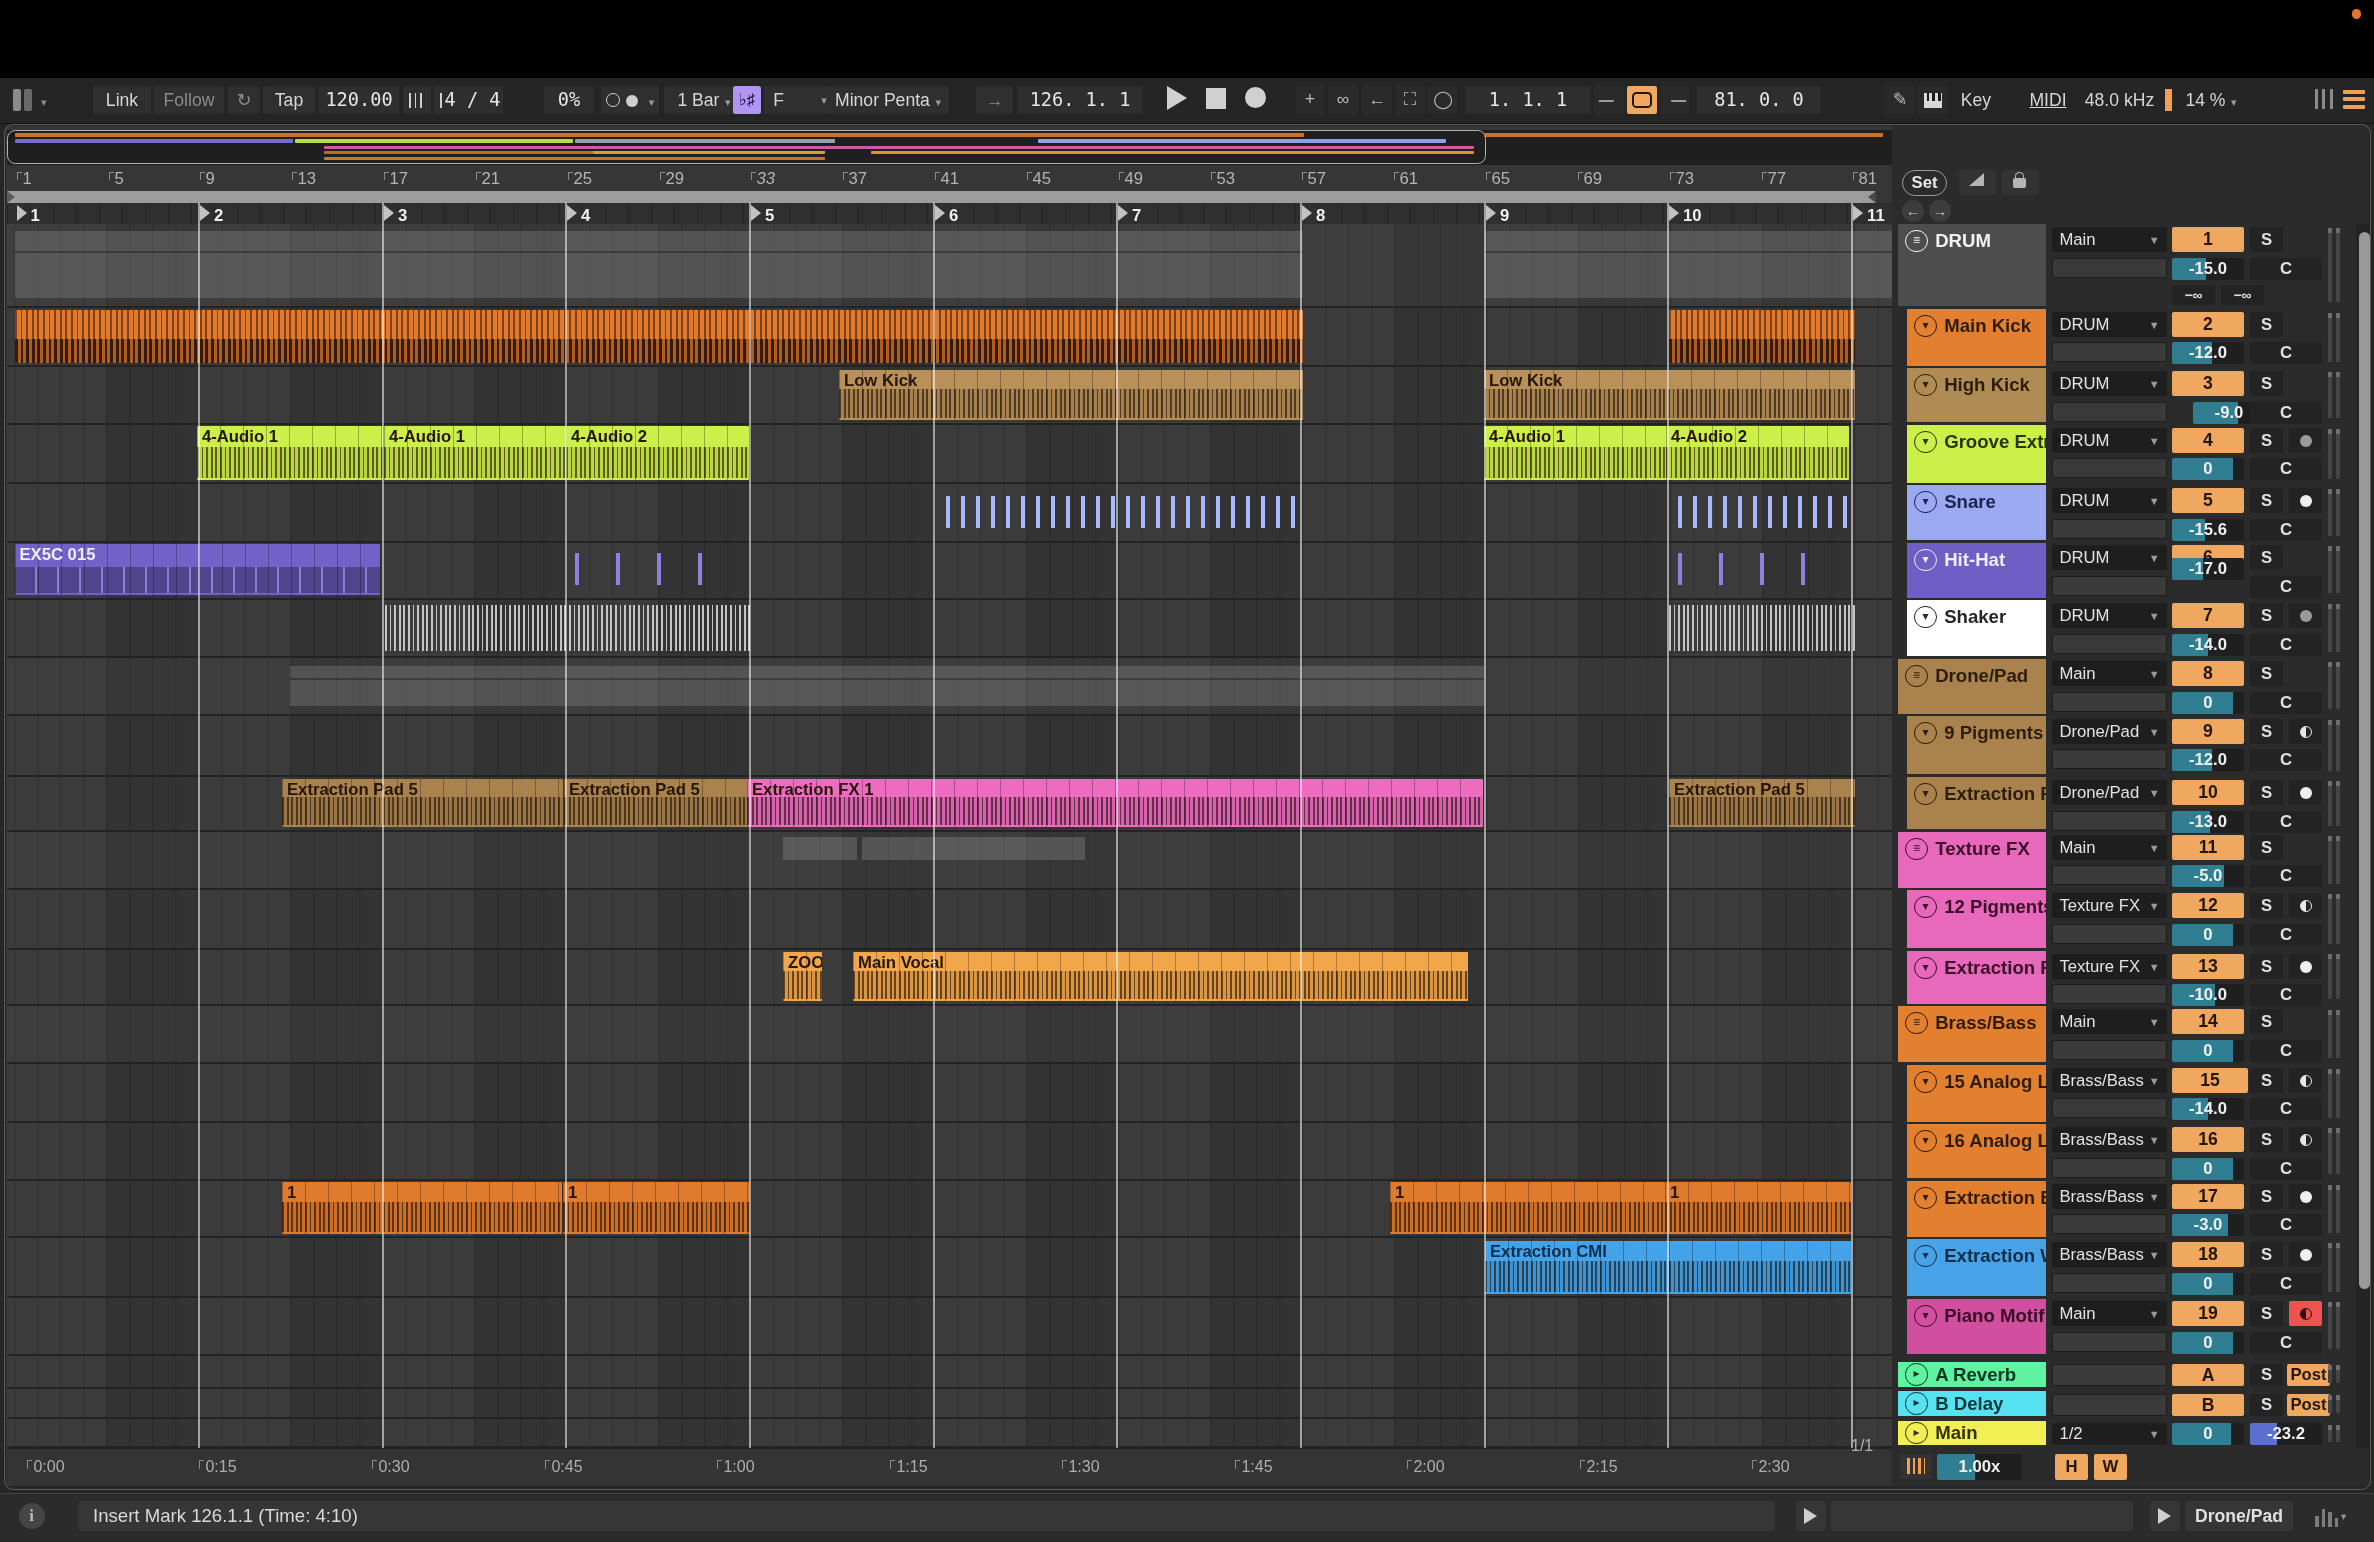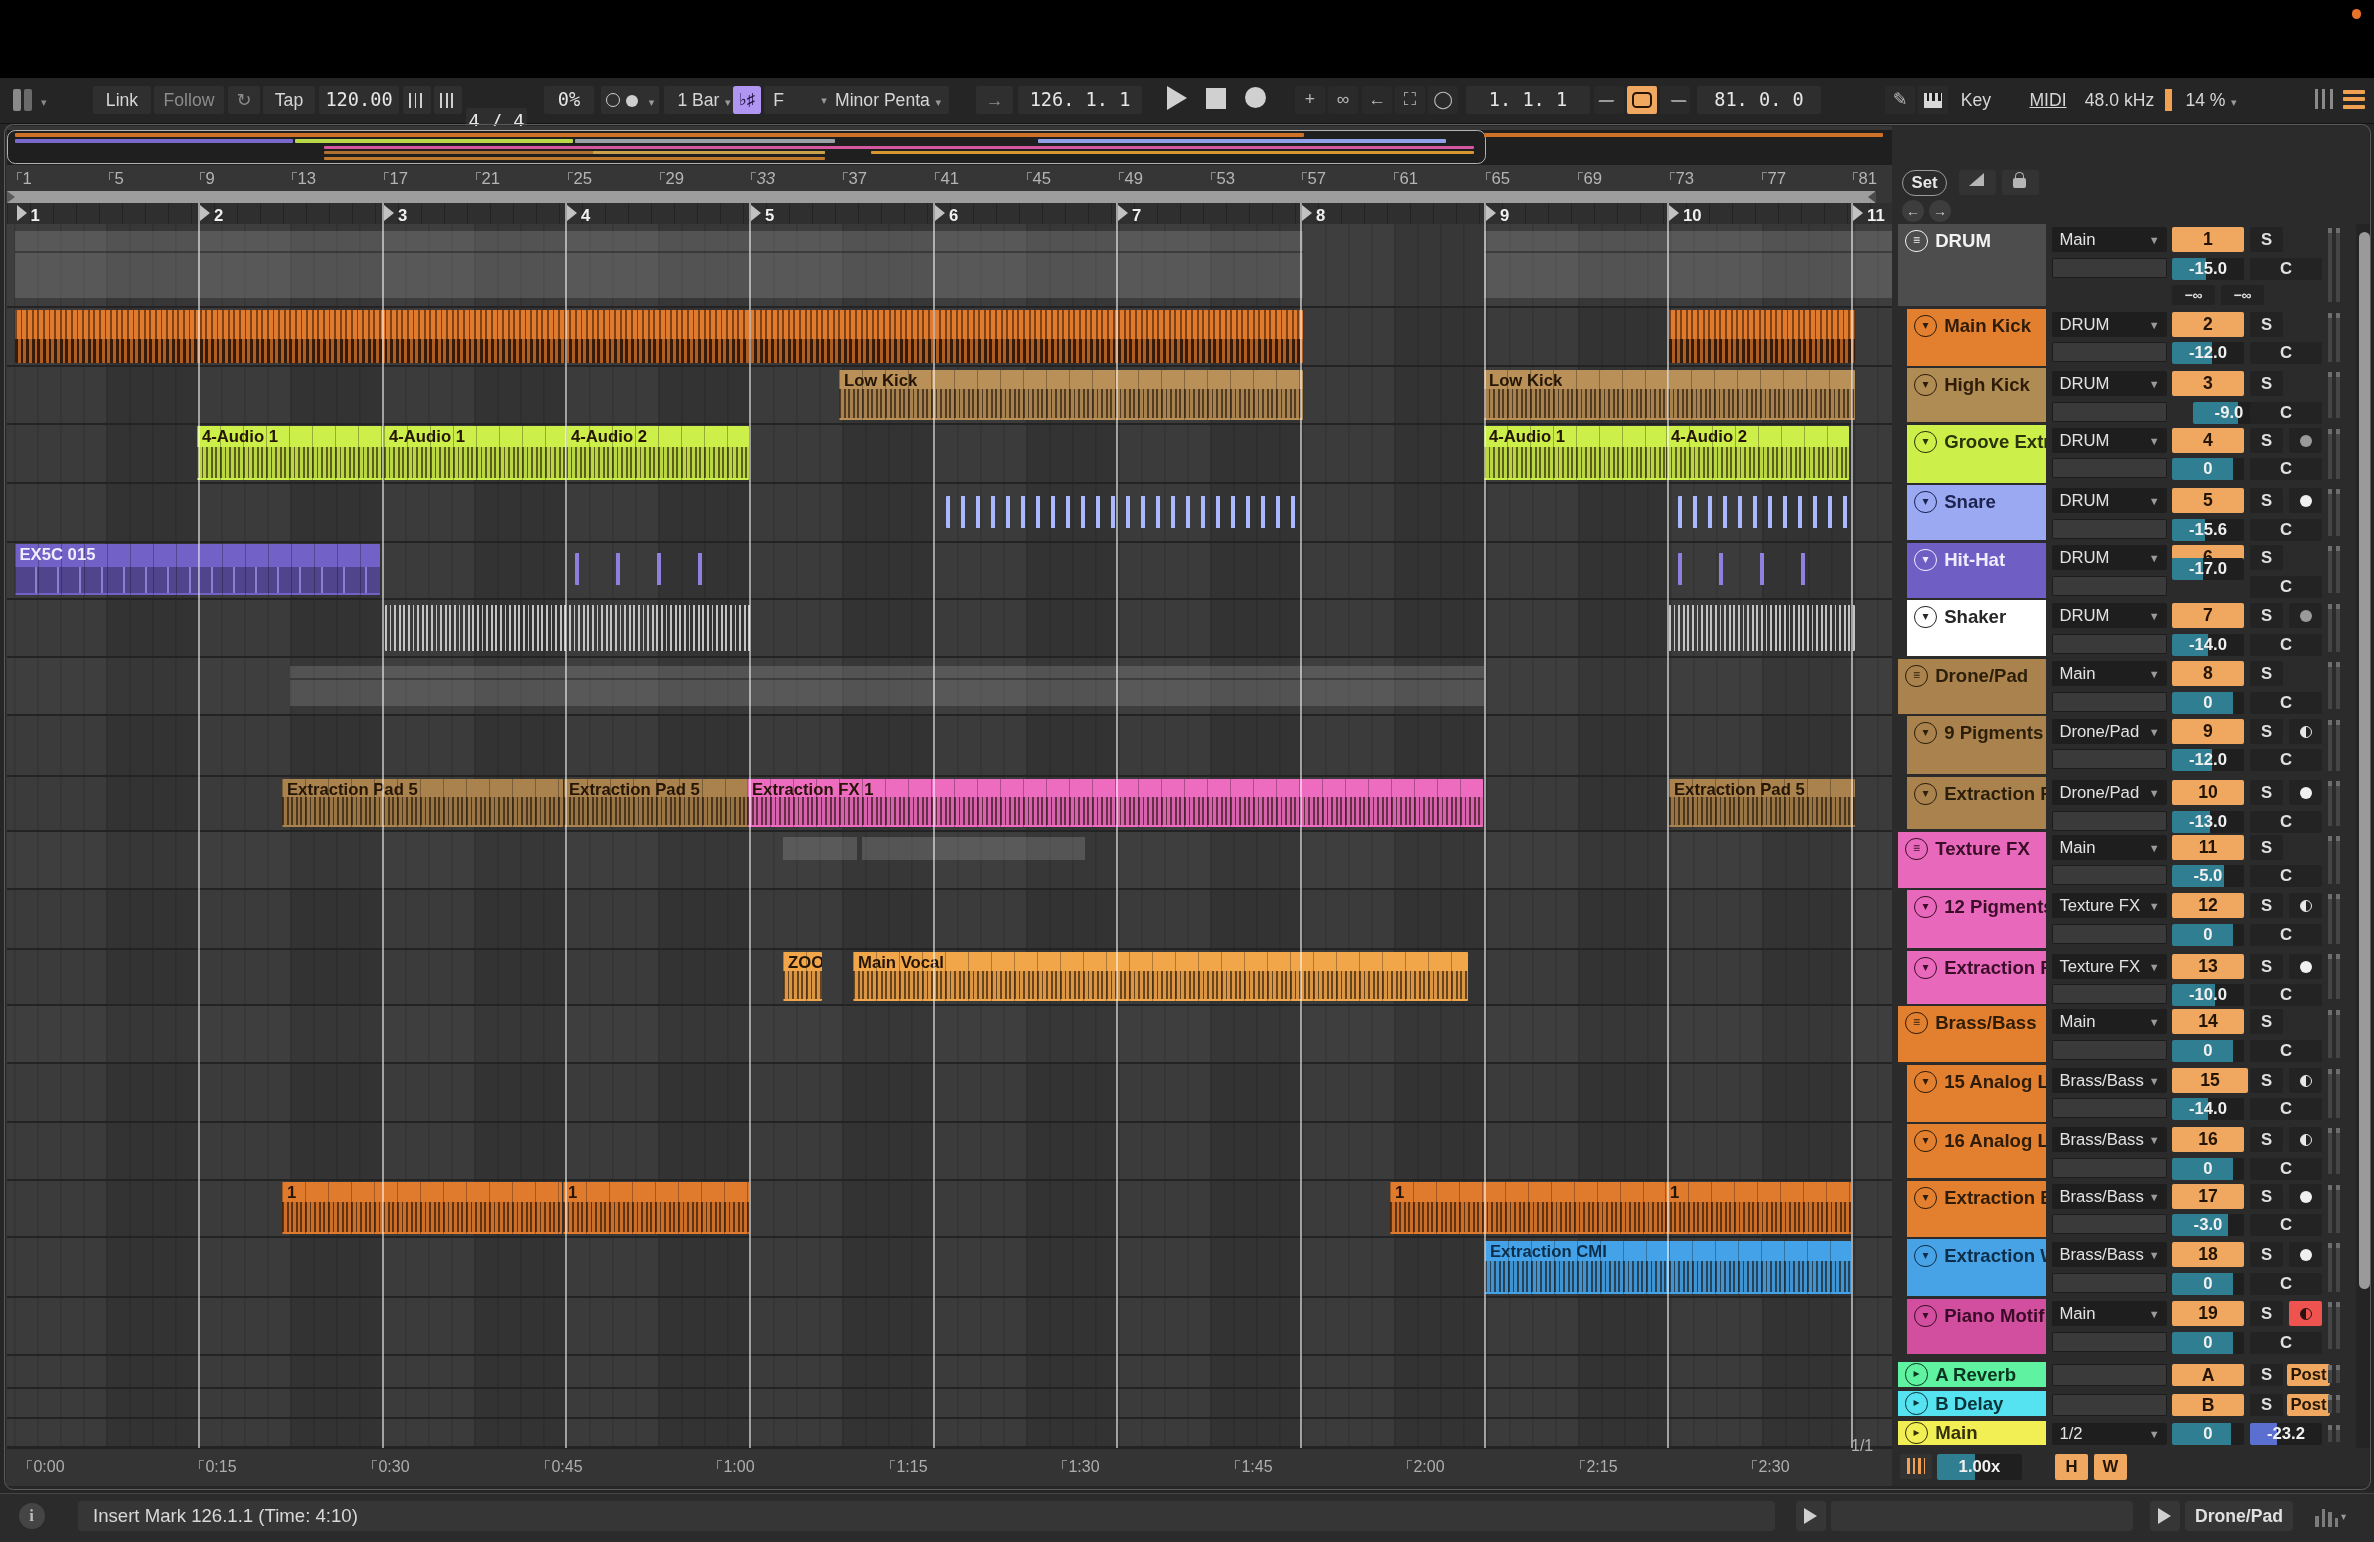--- a/index.html
+++ b/index.html
@@ -157,21 +157,21 @@
     <div class="tbtn dim" style="left:154px;width:70px;">Follow</div>
     <div class="tbtn dim" style="left:228px;width:32px;">↻</div>
     <div class="tbtn" style="left:263px;width:52px;">Tap</div>
     <div class="tfield" style="left:319px;width:80px;">120.00</div>
     <div class="nudge" style="left:403px;">
         <i></i>
       </div>
     <div class="nudge" style="left:434px;">
         <i></i>
       </div>
-    <div class="tfield" style="left:466px;width:61px;margin-top:22px;">4 / 4</div>
+    <div class="tfield" style="left:442px;width:61px;">4 / 4</div>
     <div class="tfield" style="left:544px;width:50px;">0%</div>
     <div class="tbtn" style="left:601px;width:58px;">
       <span class="metcircle" style="border:1.9px solid #cfcfcf;"></span>
       <span class="metcircle" style="background:#cfcfcf;margin-left:1.9px;"></span>
       <span class="caret">▾</span>
     </div>
     <div class="tbtn" style="left:664px;width:80px;"><span>1 Bar</span><span class="caret">▾</span></div>
     <div class="abs scalebadge">♭♯</div>
     <div class="tbtn" style="left:764px;width:59px;text-align:left;padding-left:9.3px;"><span>F</span><span class="caret" style="float:right;margin-right:5.6px;line-height:28px;">▾</span></div>
     <div class="tbtn" style="left:827px;width:122px;"><span>Minor Penta</span><span class="caret">▾</span></div>

